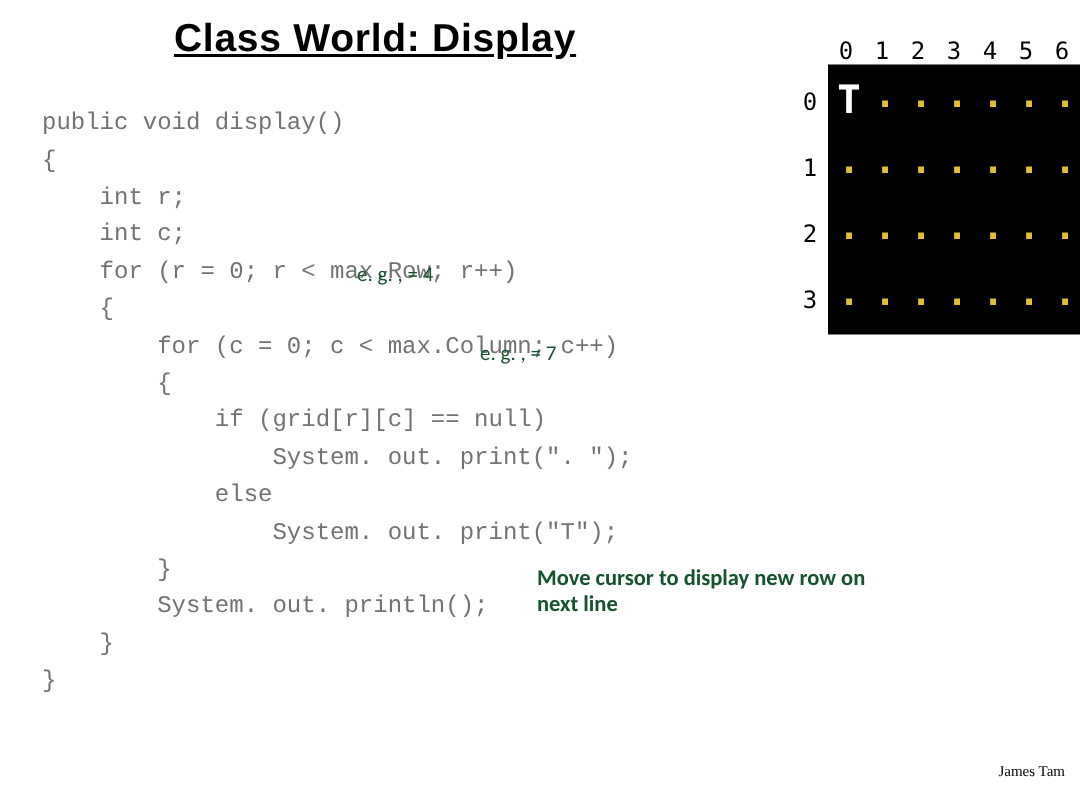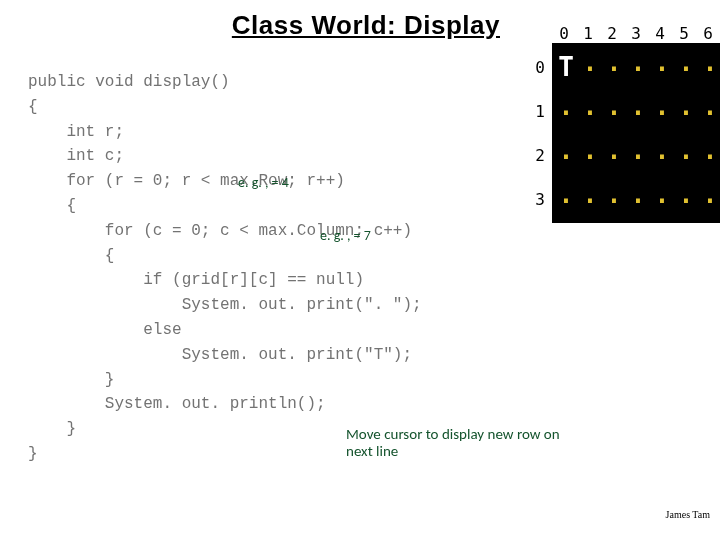--- a/index.html
+++ b/index.html
@@ -9,21 +9,21 @@
     background: #fff;
     font-family: Verdana, Arial, sans-serif;
     position: relative;
     overflow: hidden;
   }
   .title {
     position: absolute;
     top: 10px;
     left: 0;
     width: 500px;
-    text-align: right;
+    text-align: center;
     font-family: Verdana, sans-serif;
     font-size: 26px;
     font-weight: bold;
     text-decoration: underline;
     letter-spacing: 0.5px;
   }
   .code {
     position: absolute;
     top: 70px;
     left: 28px;
@@ -35,21 +35,21 @@
   }
   .anno {
     position: absolute;
     font-family: Calibri, Arial, sans-serif;
     font-size: 14px;
     color: #14532d;
     line-height: 1.1;
   }
   .eg1 { top: 175px; left: 238px; }
   .eg2 { top: 228px; left: 320px; }
-  .anno3 { top: 378px; left: 346px; width: 220px; font-weight: normal; font-size: 15px; margin-top: 48px; }
+  .anno3 { top: 378px; left: 358px; width: 220px; font-weight: bold; font-size: 15px; }
 
   .grid-wrap {
     position: absolute;
     top: 24px;
     left: 528px;
   }
   .col-headers {
     display: flex;
     margin-left: 24px;
     font-family: Consolas, monospace;

